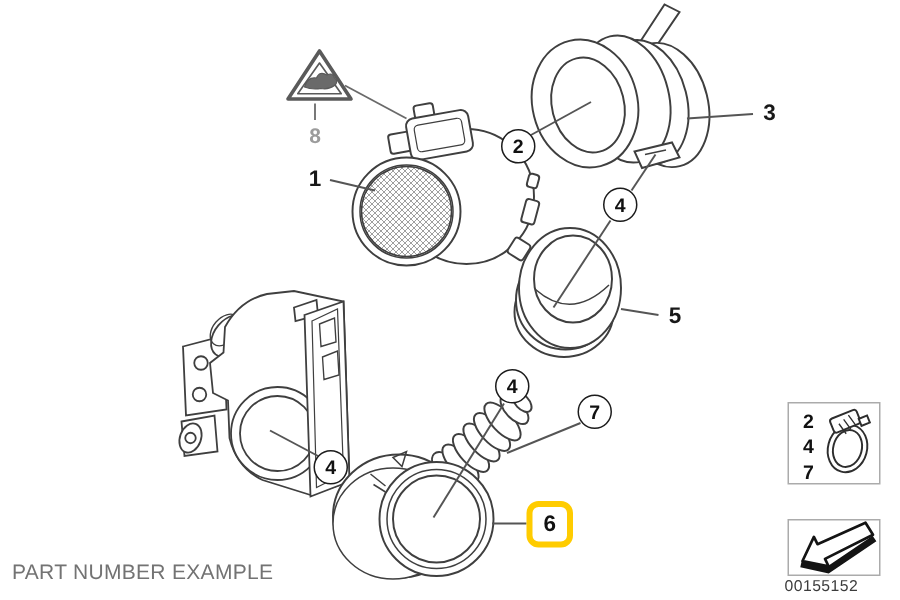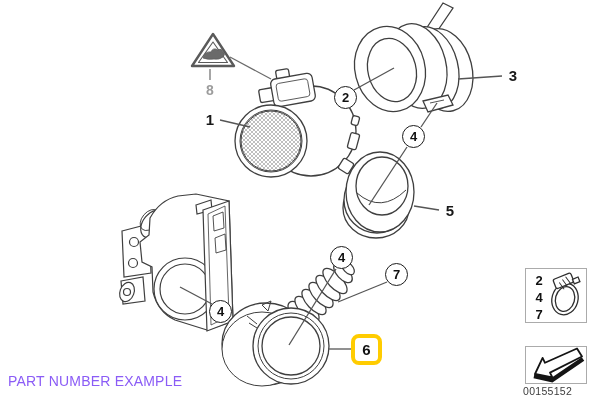--- a/index.html
+++ b/index.html
@@ -33,21 +33,21 @@
   .legend-clamp .nums{
     padding:3px 0 0 7px;font-size:13px;font-weight:bold;line-height:17px;
     color:#111;text-align:center;width:12px;
   }
   .legend-arrow{left:525px;top:346px;width:62px;height:38px;}
   .legend-code{
     position:absolute;left:523px;top:385px;width:66px;text-align:left;
     font-size:10.5px;color:#3c3c3c;letter-spacing:.3px;
   }
   .caption{
-    position:absolute;left:8px;top:373px;font-size:14px;color:#8b5cf6;
+    position:absolute;left:8px;top:373px;font-size:14px;color:#737373;
     letter-spacing:.2px;
   }
 </style>
 </head>
 <body>
 
 <div class="stage">
 
   <svg class="art" width="600" height="400" viewBox="0 0 600 400">
     <defs>

